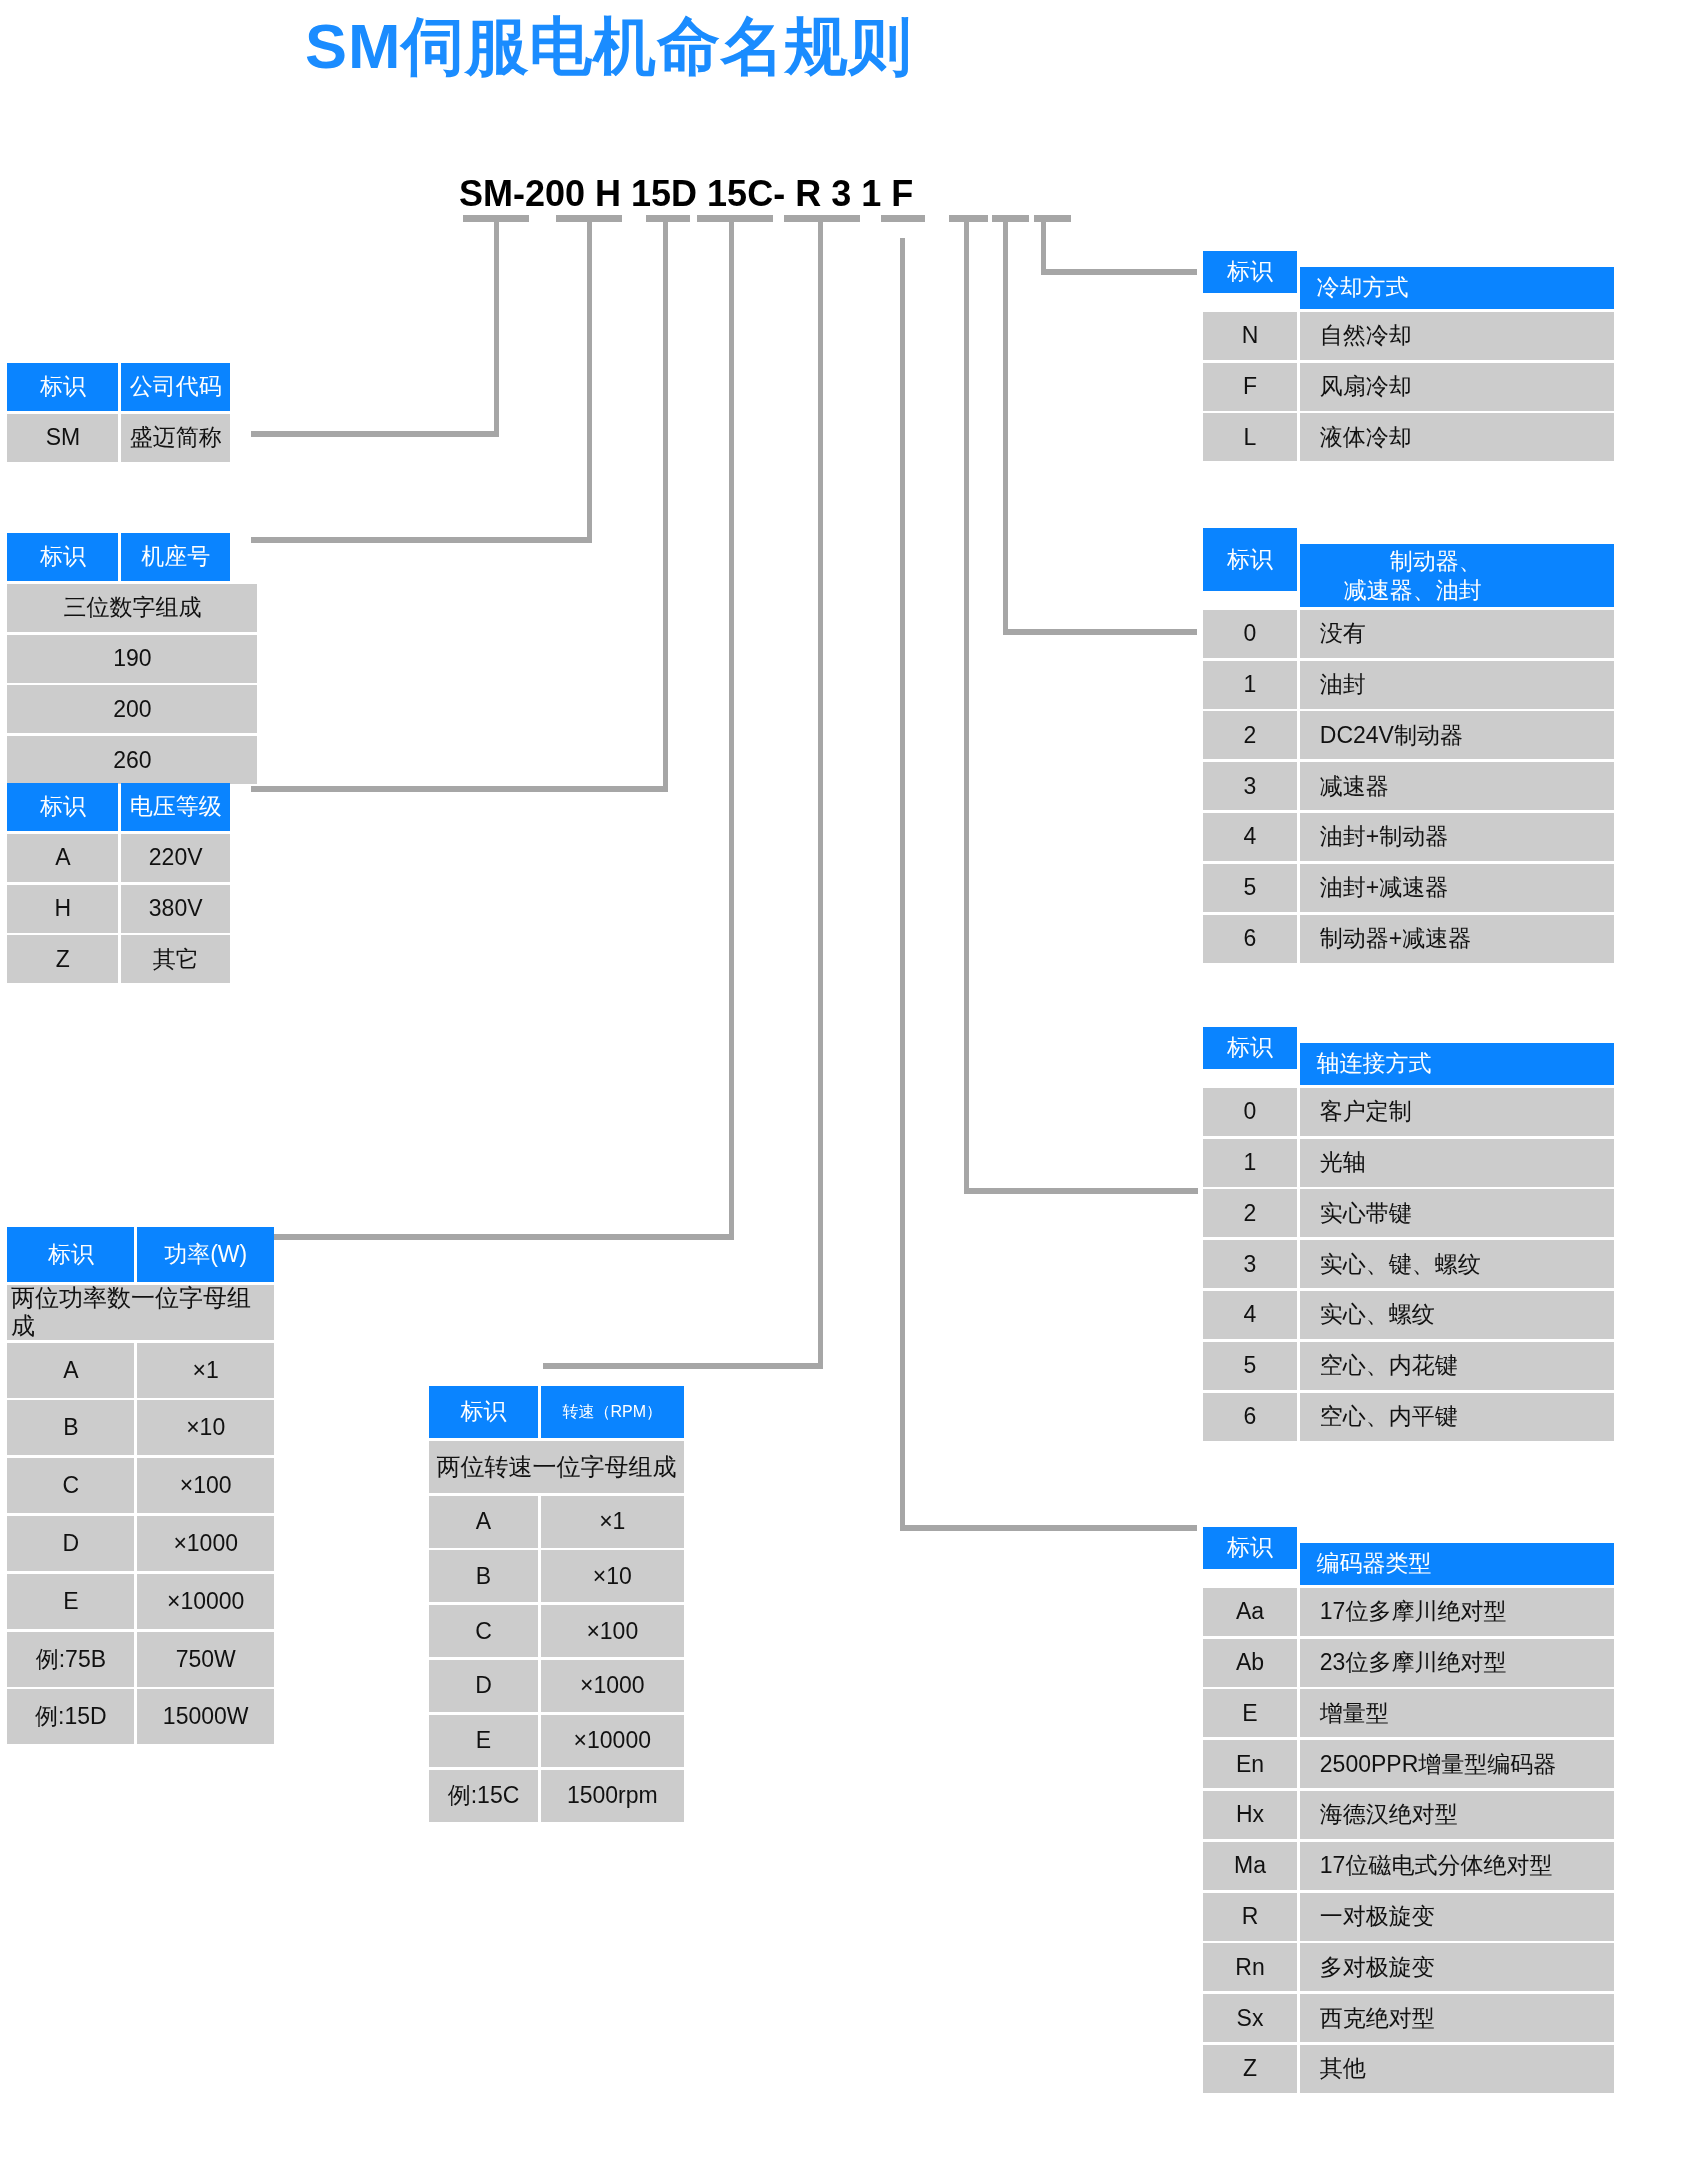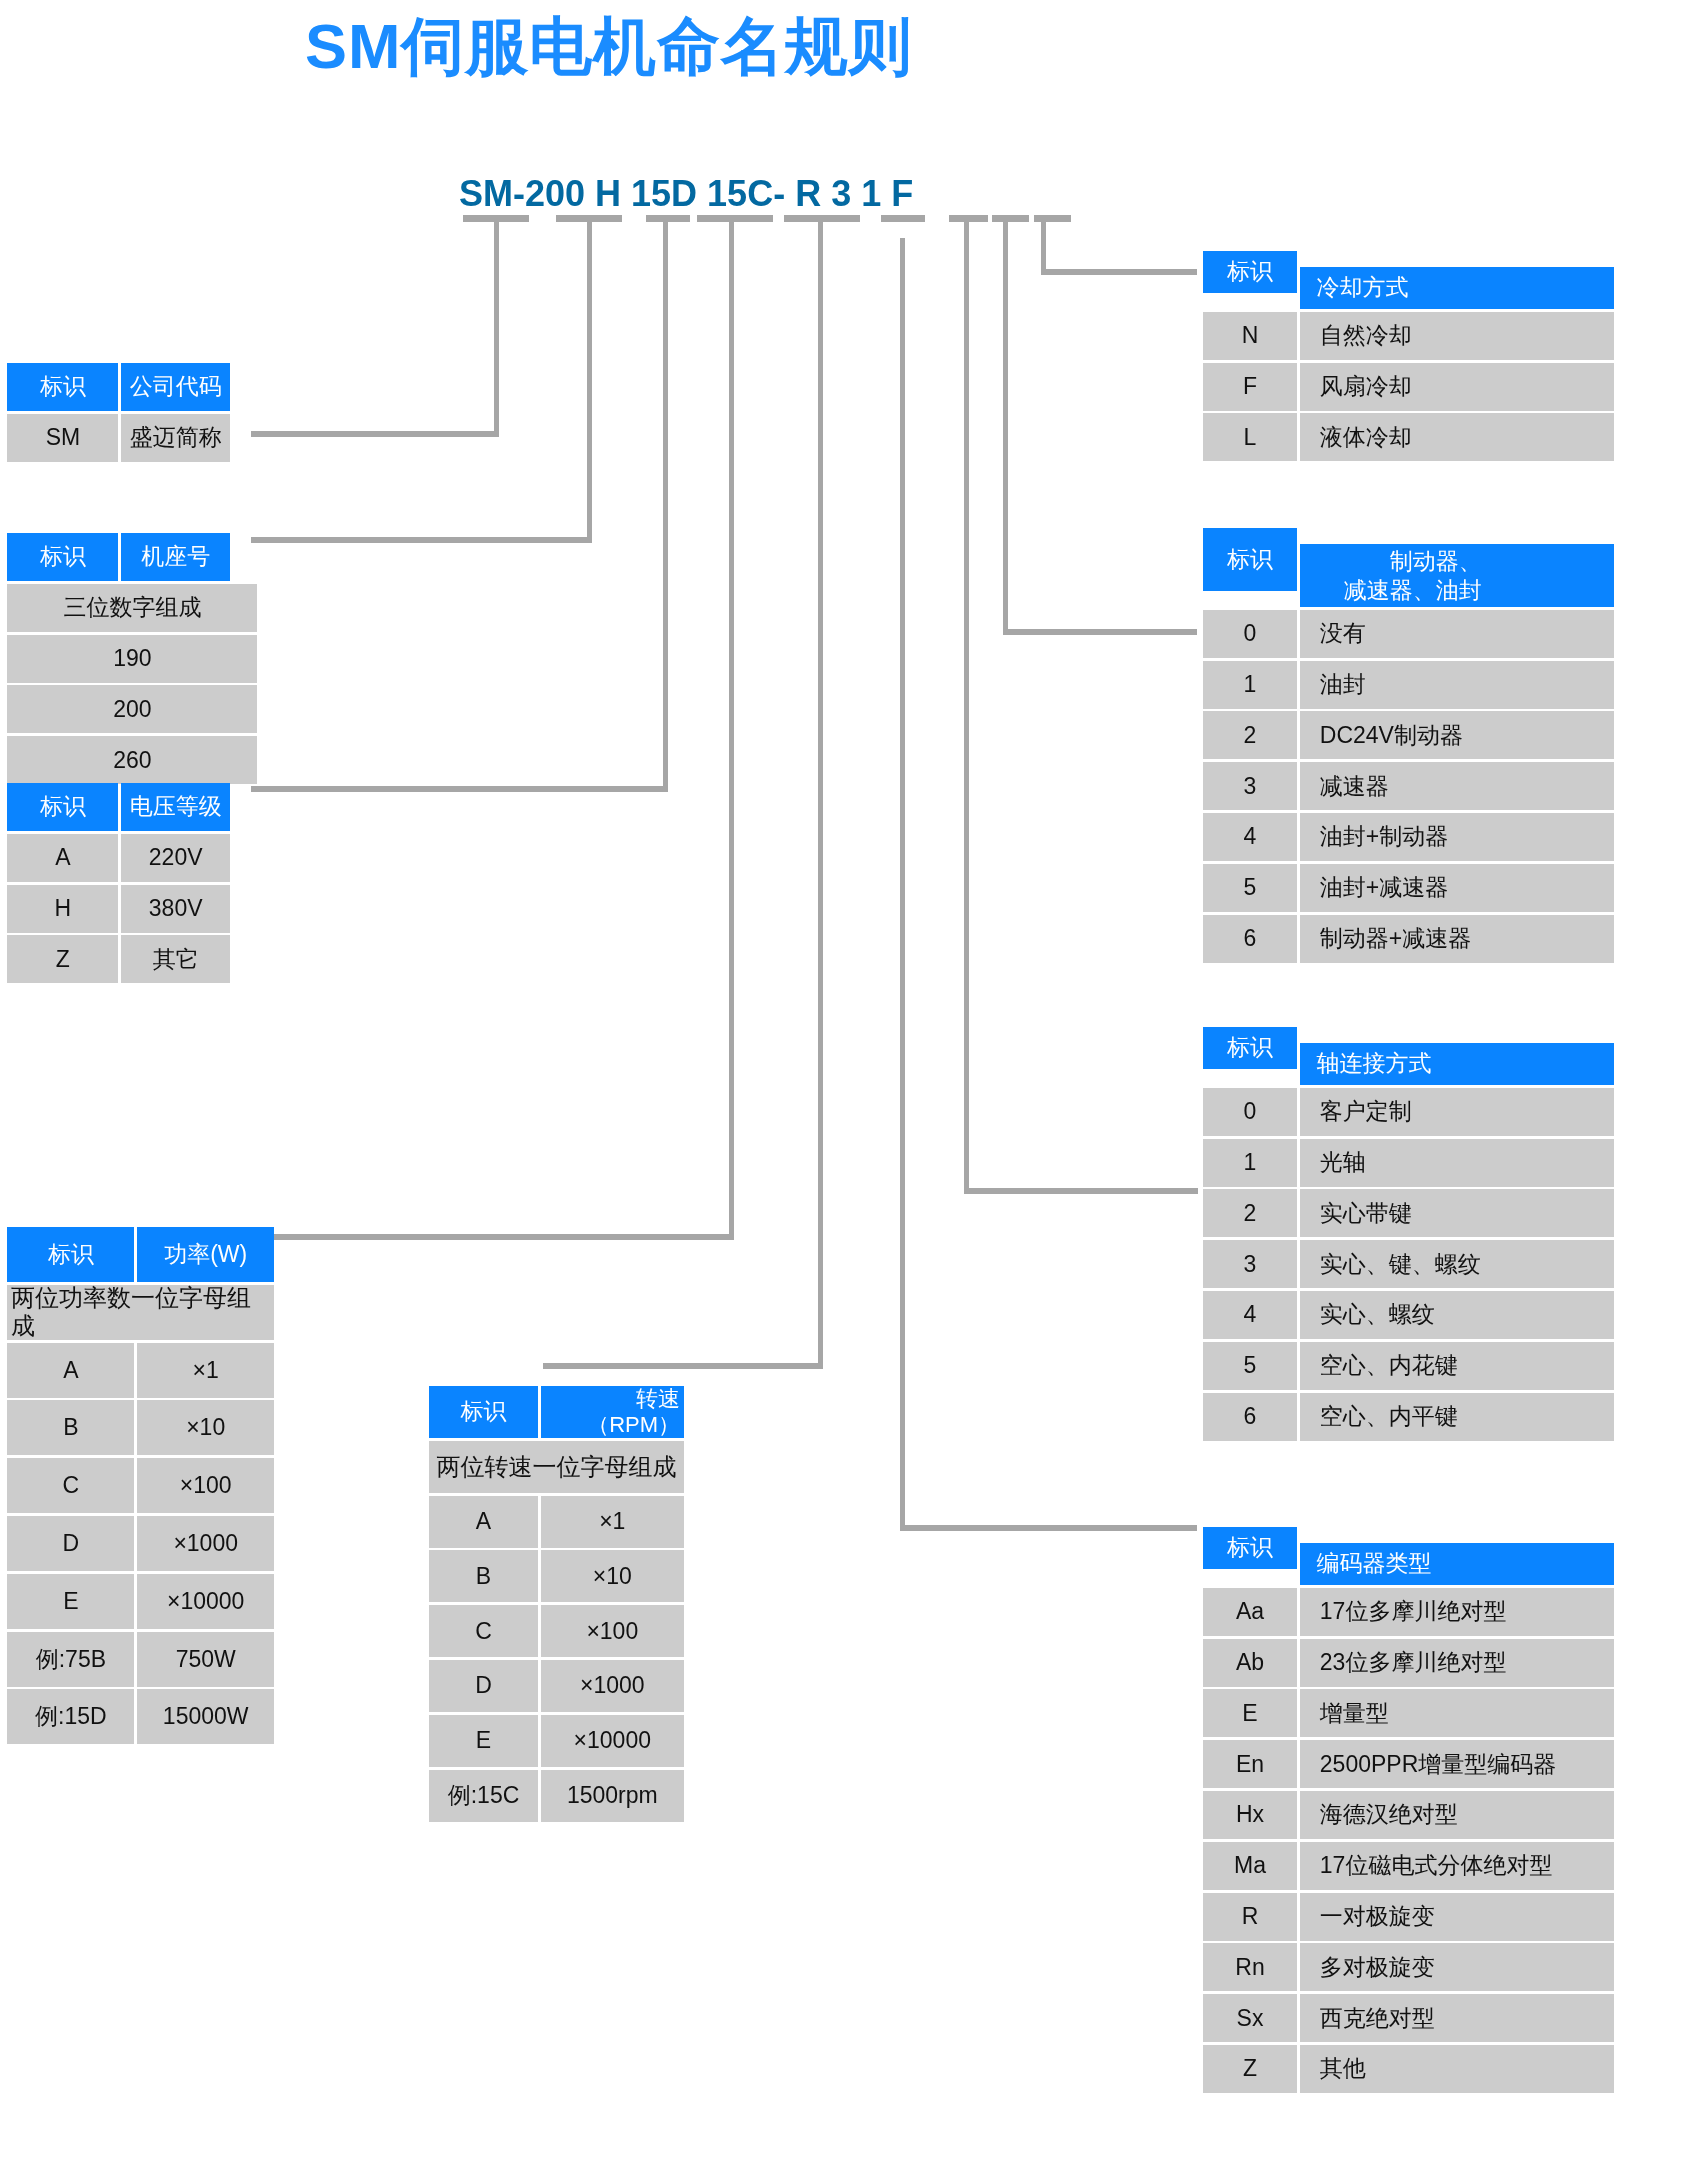--- a/index.html
+++ b/index.html
@@ -24,21 +24,21 @@
     letter-spacing: 0.9px;
     white-space: nowrap;
   }
 
   
   .modelcode {
     position: absolute;
     left: 459px; top: 173px;
     font-size: 36px;
     font-weight: bold;
-    color: #0369a1;
+    color: #000000;
     white-space: nowrap;
     letter-spacing: 0px;
   }
 
   
   .cap { position: absolute; height: 6.5px; background: #a6a6a6; }
   .vline { position: absolute; width: 4.6px; background: #a6a6a6; }
   .hline { position: absolute; height: 5.5px; background: #a6a6a6; }
 
   
@@ -219,21 +219,21 @@
     </div>
     <div class="trow">
       <div class="cell c1">例:15D</div>
       <div class="cell c2">15000W</div>
     </div>
   </div>
 
   <div class="tbl S" style="left:429px; top:1386px;">
     <div class="trow thead">
       <div class="cell c1">标识</div>
-      <div class="cell c2" style="font-size:22px;">转速（RPM）</div>
+      <div class="cell c2" style="font-size:16px;">转速（RPM）</div>
     </div>
     <div class="trow">
       <div class="cell span" style="font-size:24px;">两位转速一位字母组成</div>
     </div>
     <div class="trow">
       <div class="cell c1">A</div>
       <div class="cell c2">×1</div>
     </div>
     <div class="trow">
       <div class="cell c1">B</div>

